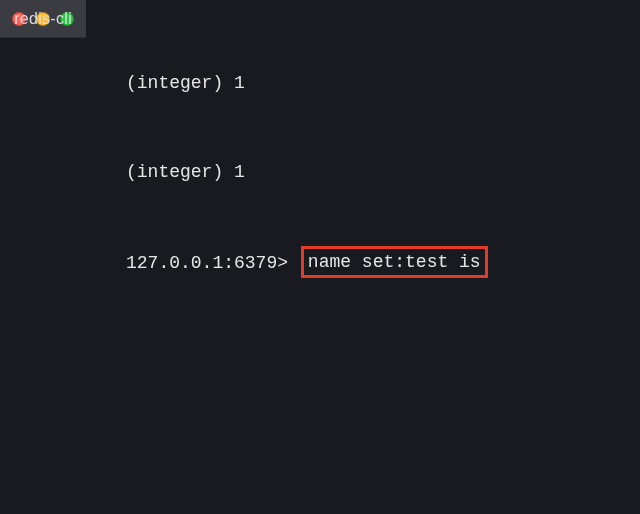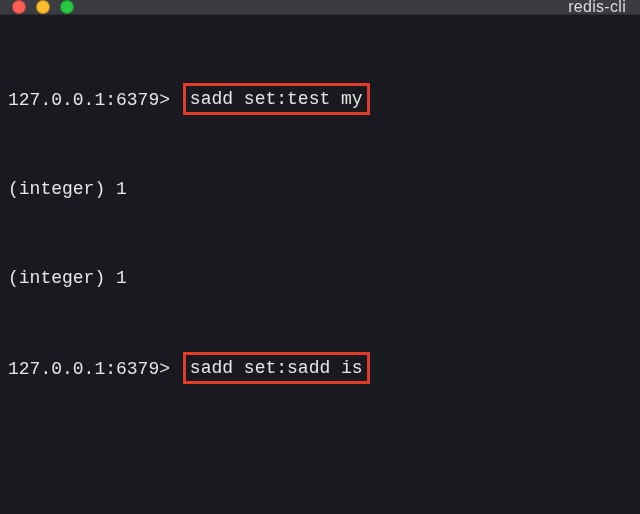--- a/index.html
+++ b/index.html
@@ -7,21 +7,21 @@
     margin: 0; padding: 0;
     width: 640px; height: 514px;
     background: #181a1f;
     font-family: "Menlo", "Consolas", "Courier New", monospace;
     font-size: 18px;
     color: #e6e6e6;
     overflow: hidden;
   }
   .window {
     width: 640px; height: 500px;
-    display: flex; flex-direction: column;
+    display: flex; flex-direction: row; gap: 32px;
   }
   .titlebar {
     height: 38px;
     background: #3a3c42;
     display: flex; align-items: center;
     padding: 0 12px;
     border-bottom: 1px solid #2b2d32;
     position: relative;
   }
   .traffic {
@@ -70,24 +70,23 @@
   <div class="titlebar">
     <div class="traffic">
       <div class="tl-btn tl-close"></div>
       <div class="tl-btn tl-min"></div>
       <div class="tl-btn tl-max"></div>
     </div>
     <div class="title">redis-cli</div>
   </div>
 
   <div class="terminal">
-    <span class="line"><span class="prompt">127.0.0.1:6379&gt;</span> <span class="cmd-hl">sadd set:test my</span></span>
     <span class="line">(integer) 1</span>
     <span class="line">(integer) 1</span>
-    <span class="line"><span class="prompt">127.0.0.1:6379&gt;</span> <span class="cmd-hl">sadd set:sadd is</span></span>
+    <span class="line"><span class="prompt">127.0.0.1:6379&gt;</span> <span class="cmd-hl">name set:test is</span></span>
     
     
     
     
     
     
     
     
     
   </div>

